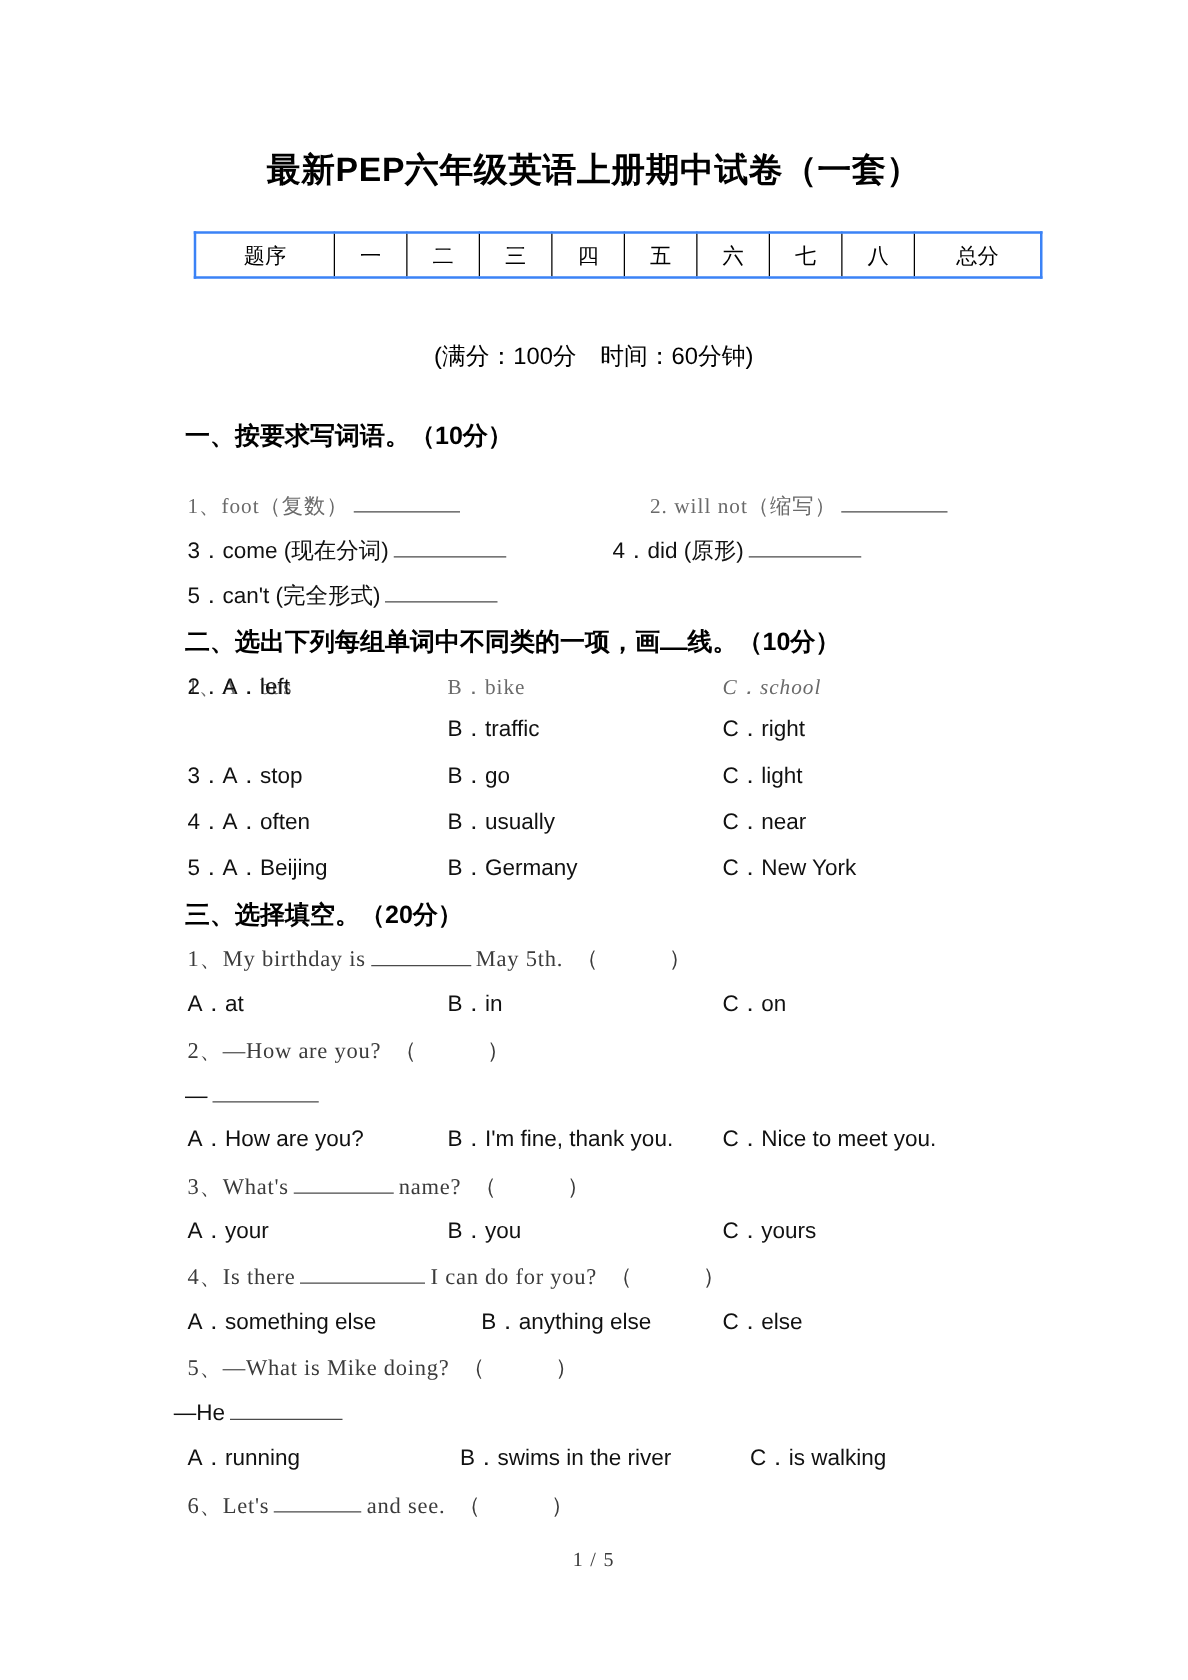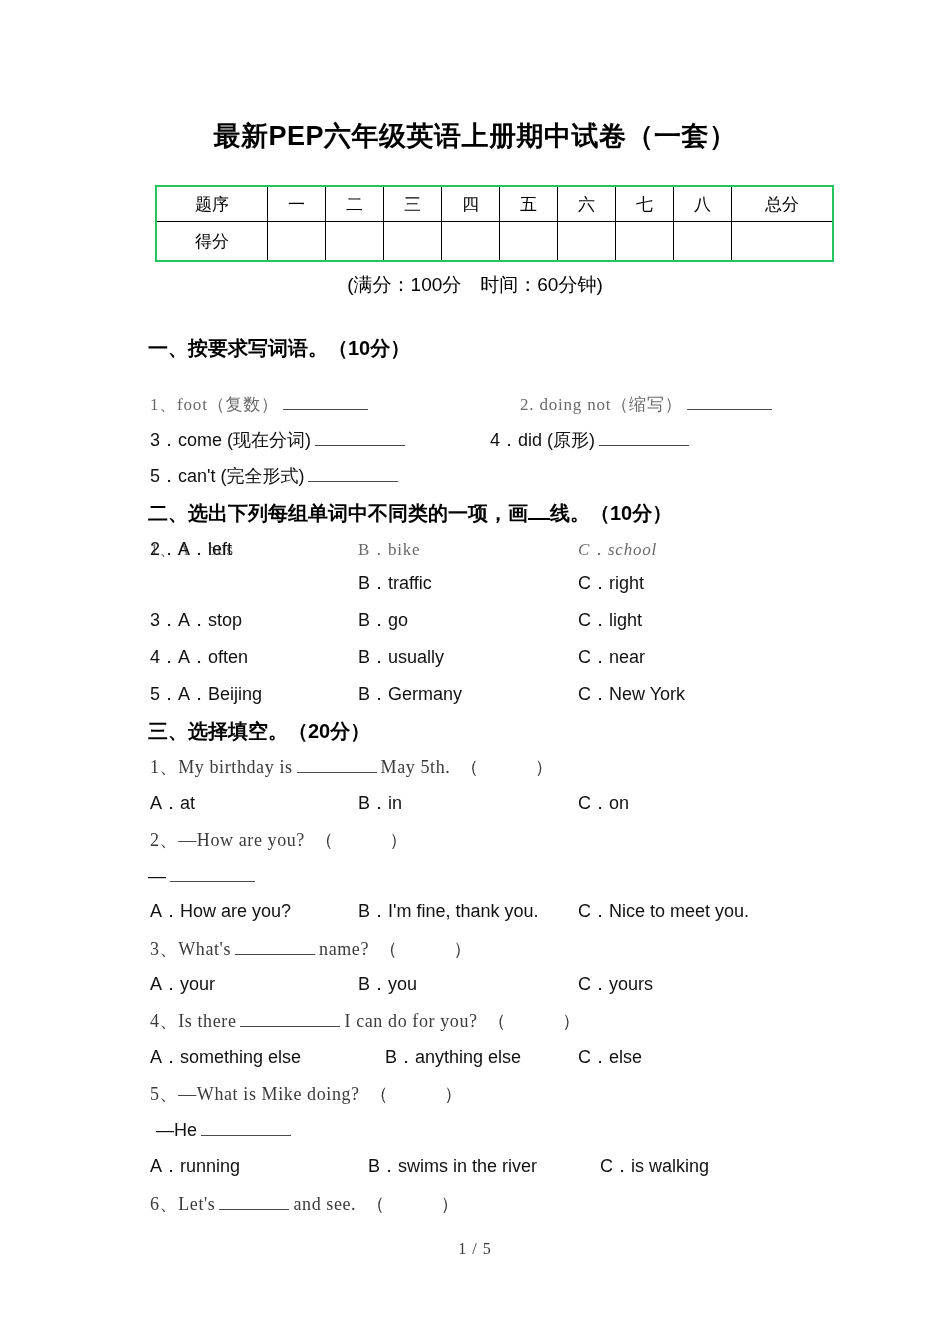--- a/index.html
+++ b/index.html
@@ -36,21 +36,21 @@
     white-space: nowrap;
   }
 
   
   .score-table {
     position: absolute;
     left: 155px; top: 185px;
     width: 640px;
     border-collapse: collapse;
     table-layout: fixed;
-    border: 2px solid #22c55e;
+    border: 2px solid #3b82f6;
   }
   .score-table td {
     border: 1px solid #000000;
     height: 34px;
     text-align: center;
     vertical-align: middle;
     font-size: 17px;
     font-family: "Liberation Sans", "DejaVu Sans", sans-serif;
     padding: 0;
   }
@@ -155,45 +155,33 @@
       <td class="num">一</td>
       <td class="num">二</td>
       <td class="num">三</td>
       <td class="num">四</td>
       <td class="num">五</td>
       <td class="num">六</td>
       <td class="num">七</td>
       <td class="num">八</td>
       <td class="tot">总分</td>
     </tr>
-    <tr class="r2">
-      <td class="lbl">得分</td>
-      <td class="num"></td>
-      <td class="num"></td>
-      <td class="num"></td>
-      <td class="num"></td>
-      <td class="num"></td>
-      <td class="num"></td>
-      <td class="num"></td>
-      <td class="num"></td>
-      <td class="tot"></td>
-    </tr>
   </tbody>
     </table>
 
   <div class="meta-line">(满分：100分　时间：60分钟)</div>
 
   <div class="row sec-head" style="top:335px;">一、按要求写词语。（10分）</div>
 
   <div class="row serif-gray t17" style="left:150px; top:393px;">
     <span>1、</span><span>foot（复数）</span><span class="blank w85"></span>
   </div>
 
   <div class="row serif-gray t17" style="left:520px; top:393px;">
-    <span>2.</span>&nbsp;<span>doing not（缩写）</span><span class="blank w85"></span>
+    <span>2.</span>&nbsp;<span>will not（缩写）</span><span class="blank w85"></span>
   </div>
 
   <div class="row sans t18" style="left:150px; top:428px;">
     <span>3．</span><span>come (现在分词)</span><span class="blank w90"></span>
   </div>
 
   <div class="row sans t18" style="left:490px; top:428px;">
     <span>4．</span><span>did (原形)</span><span class="blank w90"></span>
   </div>
 
@@ -264,21 +252,21 @@
   <div class="row serif t18" style="left:150px; top:1009px;">
     <span>4、</span><span>Is there</span><span class="blank w100"></span><span>I can do for you?</span>&nbsp;&nbsp;<span>（　　　）</span>
   </div>
   <div class="opt sans t18" style="left:150px; top:1045px;">A．something else</div>
   <div class="opt sans t18" style="left:385px; top:1045px;">B．anything else</div>
   <div class="opt sans t18" style="left:578px; top:1045px;">C．else</div>
 
   <div class="row serif t18" style="left:150px; top:1082px;">
     <span>5、</span><span>—What is Mike doing?</span>&nbsp;&nbsp;<span>（　　　）</span>
   </div>
-  <div class="row sans t18" style="left:156px; top:1118px;">
+  <div class="row sans t18" style="left:139px; top:1118px;">
     <span>—He</span><span class="blank w90"></span>
   </div>
   <div class="opt sans t18" style="left:150px; top:1154px;">A．running</div>
   <div class="opt sans t18" style="left:368px; top:1154px;">B．swims in the river</div>
   <div class="opt sans t18" style="left:600px; top:1154px;">C．is walking</div>
 
   <div class="row serif t18" style="left:150px; top:1192px;">
     <span>6、</span><span>Let's</span><span class="blank w70"></span><span>and see.</span>&nbsp;&nbsp;<span>（　　　）</span>
   </div>
 

